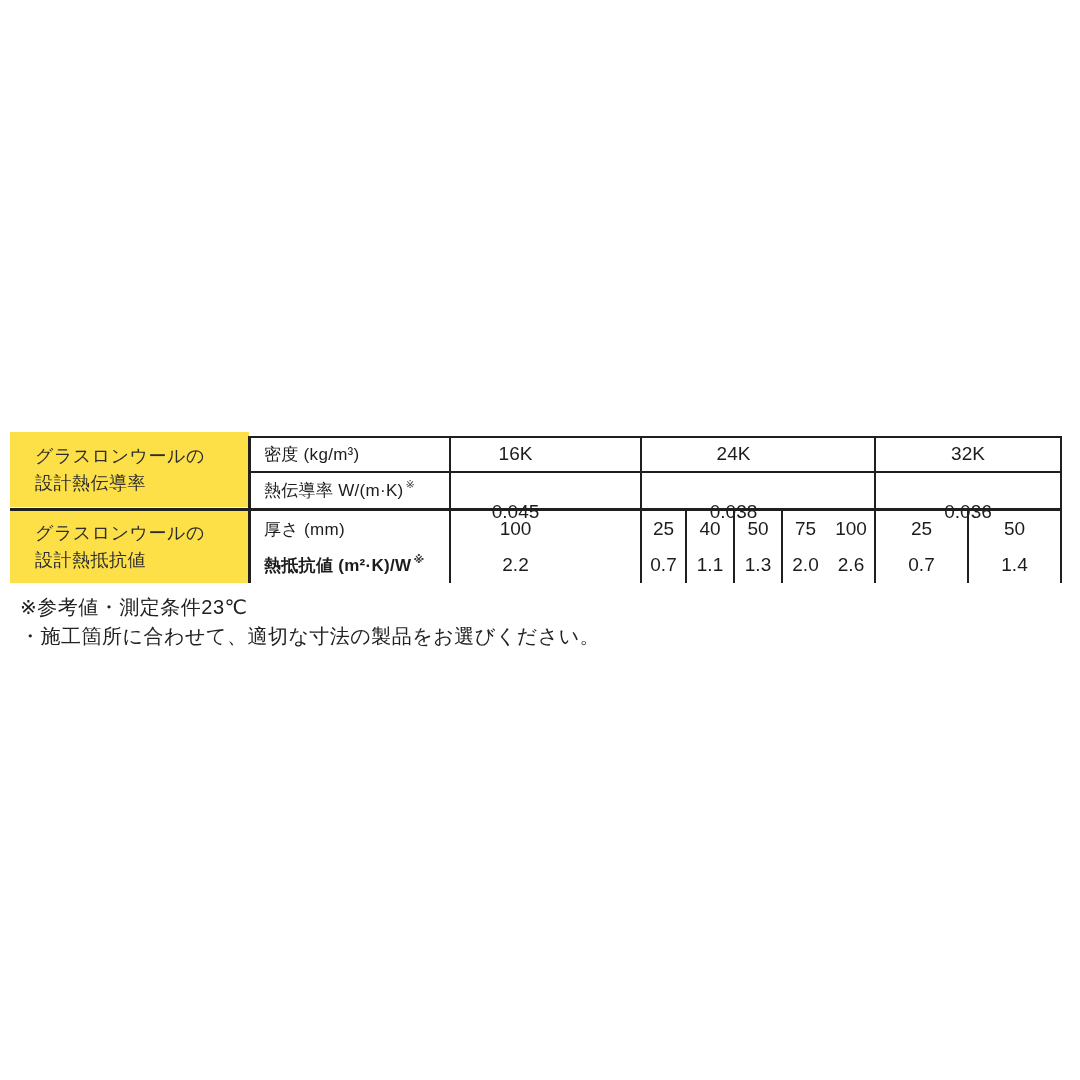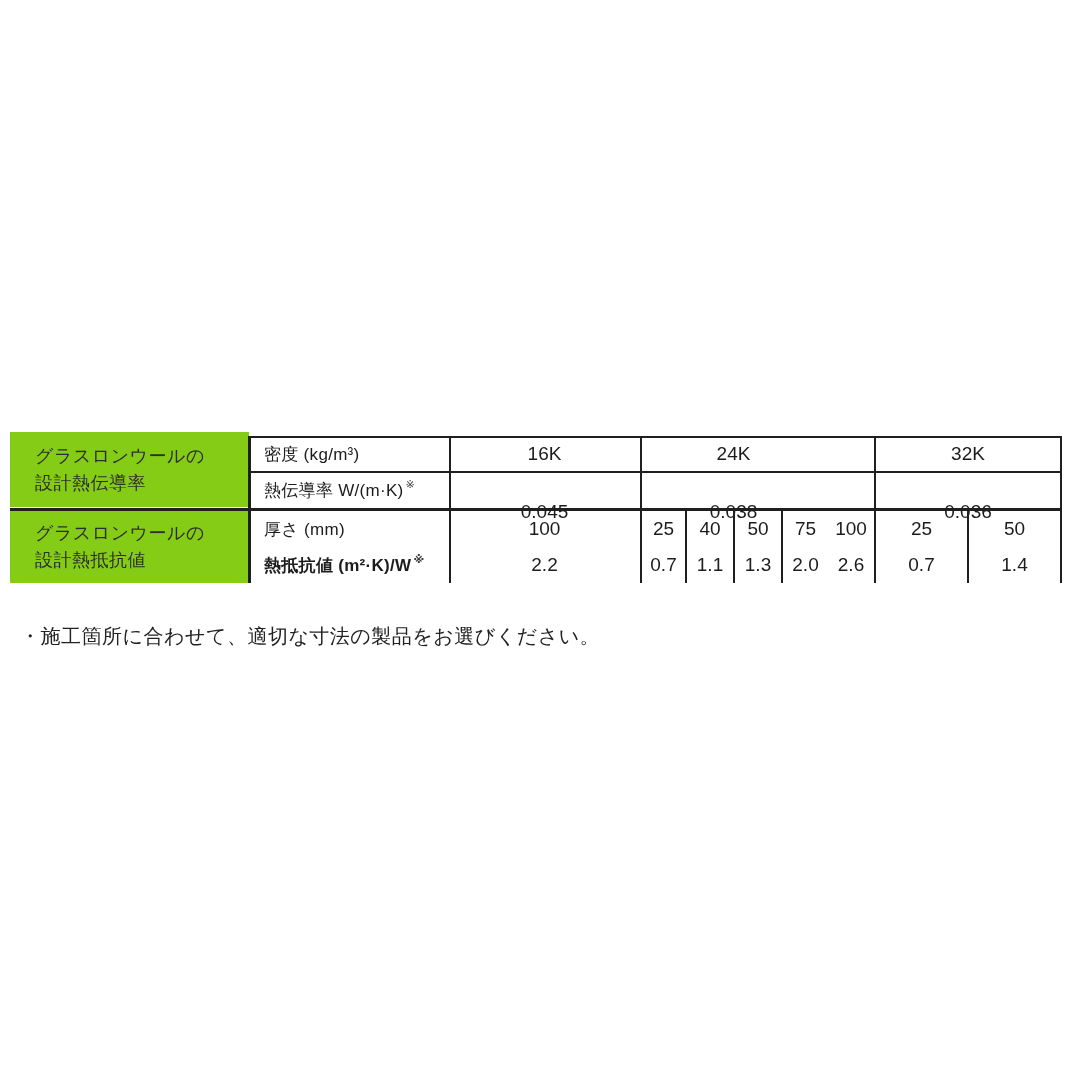--- a/index.html
+++ b/index.html
@@ -13,21 +13,21 @@
     width: 1080px;
     height: 1080px;
     background: #ffffff;
     overflow: hidden;
   }
   
   .ghead {
     position: absolute;
     left: 10px;
     width: 239px;
-    background: #84cc16;
+    background: #fde047;
     box-sizing: border-box;
     padding-left: 25px;
     display: flex;
     flex-direction: column;
     justify-content: center;
     font-size: 18px;
     line-height: 27px;
     color: #2e2e2e;
     letter-spacing: 0.5px;
   }
@@ -61,21 +61,21 @@
     display: flex;
     align-items: center;
     justify-content: center;
     font-size: 19px;
     color: #1c1c1c;
   }
   .r1 { top: 437px; height: 34px; }
   .r2 { top: 473px; height: 35px; margin-top: 21px; }
   .r3 { top: 511px; height: 36px; }
   .r4 { top: 547px; height: 36px; }
-  .c16 { left: 464px; width: 161px; }
+  .c16 { left: 435px; width: 161px; }
   .c24 { left: 642px; width: 183px; }
   .c32 { left: 876px; width: 184px; }
   .s1 { left: 642px; width: 43px; }
   .s2 { left: 687px; width: 46px; }
   .s3 { left: 735px; width: 46px; }
   .s4 { left: 783px; width: 45px; }
   .s5 { left: 828px; width: 46px; }
   .t1 { left: 876px; width: 91px; }
   .t2 { left: 969px; width: 91px; }
   
@@ -168,15 +168,16 @@
     <div class="bl b-v2"></div>
     <div class="bl b-v3"></div>
     <div class="bl b-v4"></div>
     <div class="bl b-v5"></div>
     <div class="bl b-s1"></div>
     <div class="bl b-s2"></div>
     <div class="bl b-s3"></div>
     <div class="bl b-s4"></div>
   </div>
 
+  <div class="note n1">※参考値・測定条件23℃</div>
   <div class="note n2">・施工箇所に合わせて、適切な寸法の製品をお選びください。</div>
 
 </div>
 
 </body></html>

